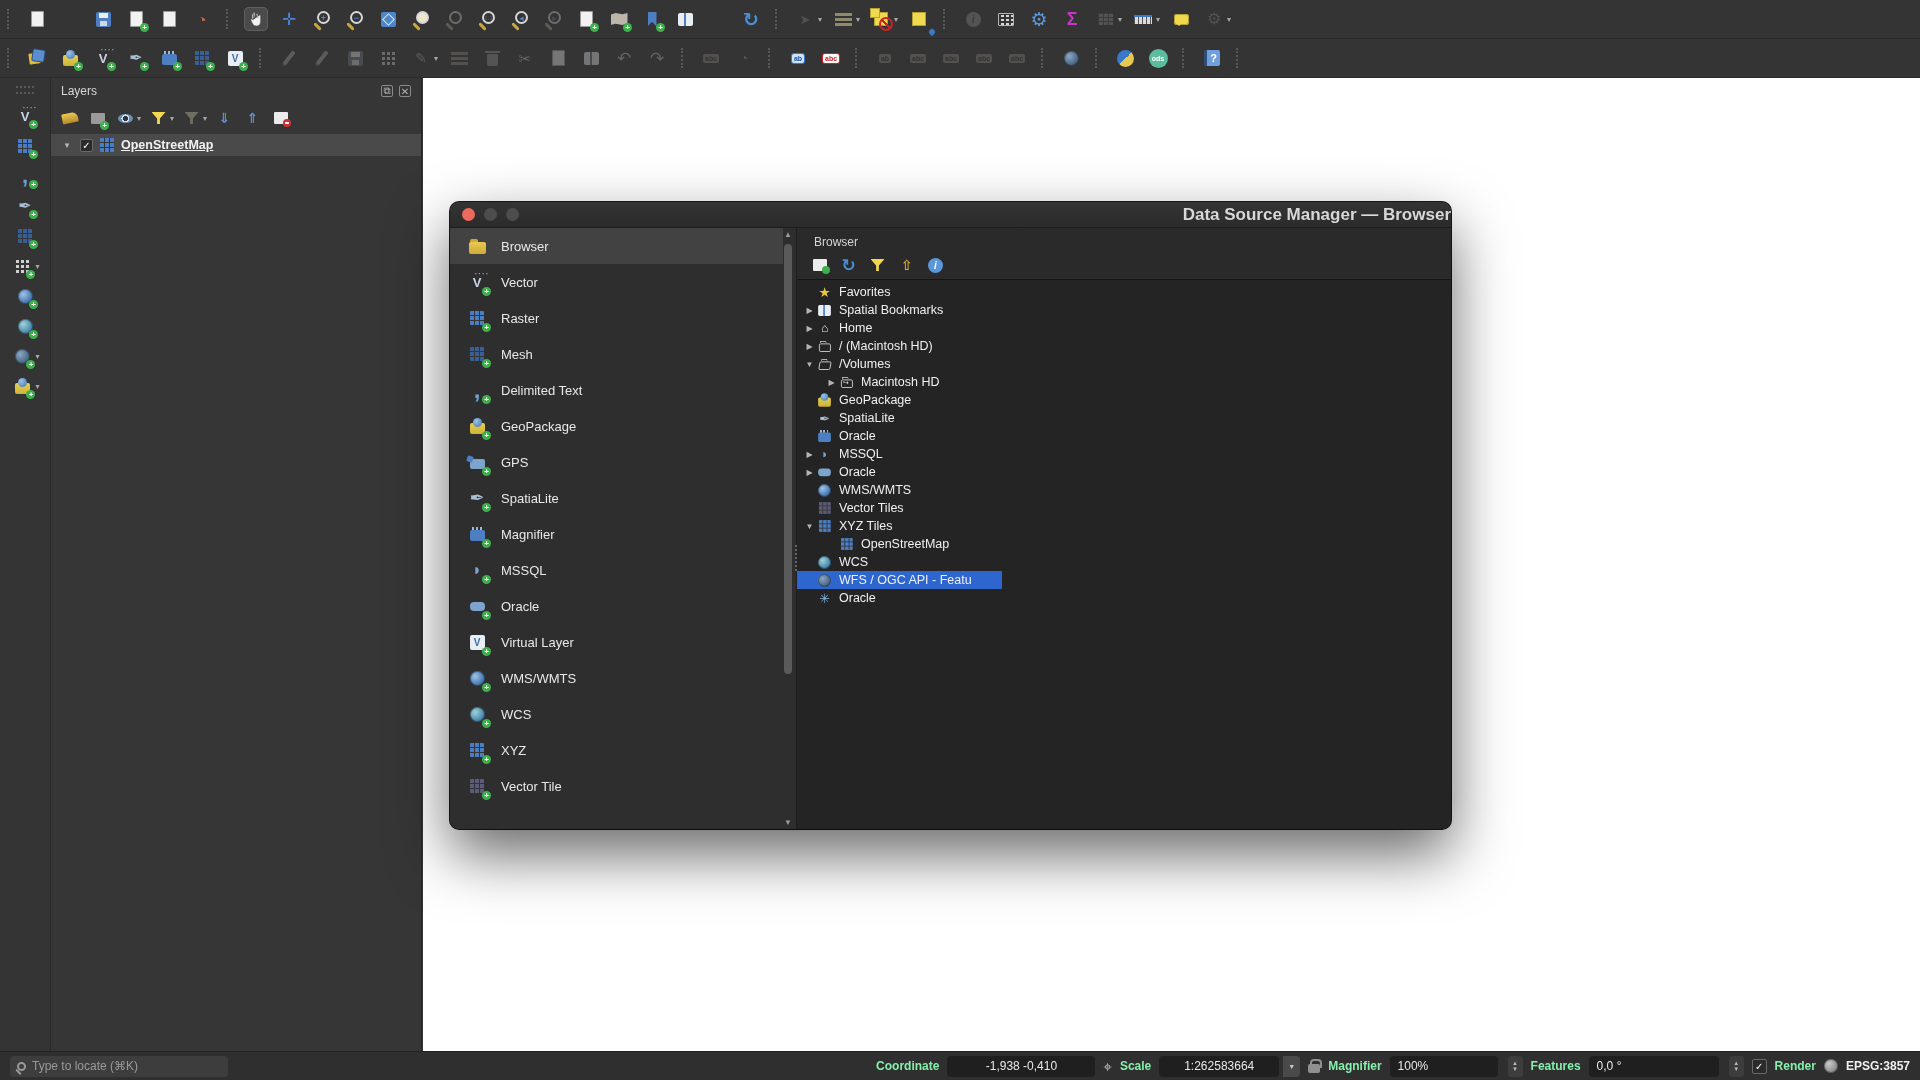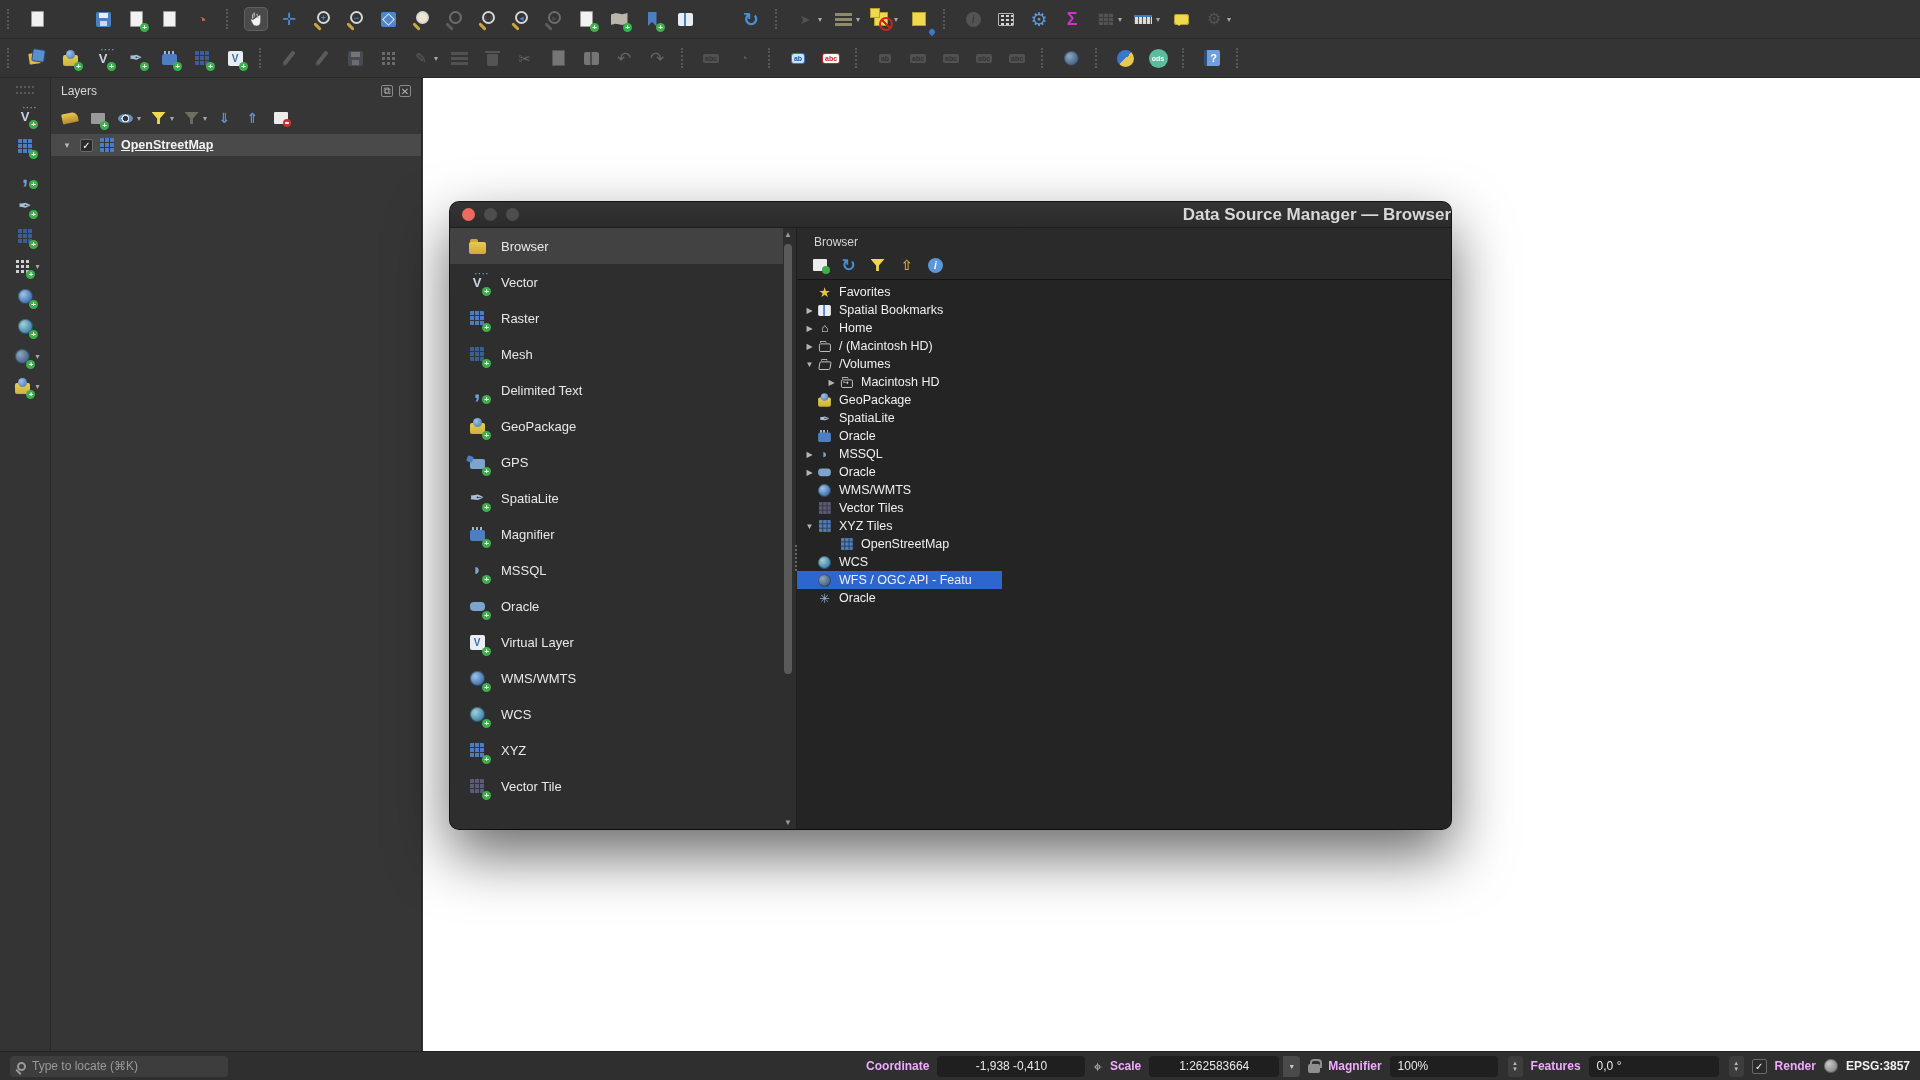--- a/index.html
+++ b/index.html
@@ -120,21 +120,21 @@
   .expgl{color:#b8b8b8;font-size:9px;width:12px;text-align:center;}
   
   #canvas{position:absolute;left:423px;top:78px;right:0;bottom:29px;background:#ffffff;}
   
   #statusbar{position:absolute;left:0;right:0;bottom:0;height:29px;background:#2f2f2f;border-top:1px solid #232323;
              display:flex;align-items:center;padding:0 10px;gap:8px;font-size:12px;color:#d5d5d5;}
   #locate{width:218px;height:21px;background:#3d3d3d;border-radius:4px;display:flex;align-items:center;padding:0 7px;gap:6px;color:#9a9a9a;}
   #locate .lens{width:9px;height:9px;border-color:#9a9a9a;margin:0;}
   #locate .lens::after{background:#9a9a9a;bottom:-4px;left:-4px;width:7px;height:2px;}
   .sb-box{height:21px;background:#1f1f1f;border-radius:4px;display:flex;align-items:center;justify-content:center;color:#e8e8e8;padding:0 8px;}
-  .sb-label{color:#f0abfc;font-weight:bold;}
+  .sb-label{color:#86efac;font-weight:bold;}
   .spinner{width:15px;height:21px;background:#3d3d3d;border-radius:3px;display:flex;flex-direction:column;align-items:center;justify-content:center;color:#bbb;font-size:6px;line-height:1;margin-left:2px;}
   .ddbox{width:17px;height:21px;background:#4a4a4a;border-radius:0 4px 4px 0;display:flex;align-items:center;justify-content:center;color:#ccc;font-size:8px;margin-left:-4px;}
   .sb-spacer{flex:1;}
   
   #dialog{position:absolute;left:450px;top:202px;width:1001px;height:627px;background:#2d2d2d;border-radius:9px;
           box-shadow:0 25px 60px rgba(0,0,0,.6),0 0 0 1px #1a1a1a;overflow:hidden;}
   #dlg-titlebar{height:26px;background:linear-gradient(#343434,#2b2b2b);border-bottom:1px solid #1d1d1d;
                 display:flex;align-items:center;position:relative;}
   .tl{width:13px;height:13px;border-radius:50%;margin-left:9px;}
   .tl.red{background:#ec6a5e;margin-left:12px;}
@@ -933,21 +933,21 @@
       <span class="lens"></span>
       <span>Type to locate (⌘K)</span>
     </div>
     <div class="sb-spacer"></div>
     <span class="sb-label">Coordinate</span>
     <div class="sb-box" style="width:148px;">
       <span>-1,938 -0,410</span>
     </div>
     <span class="g" style="color:#bbb;font-size:15px;">⌖</span>
     <span class="sb-label">Scale</span>
-    <div class="sb-box" style="width:130px;">
+    <div class="sb-box" style="width:120px;">
       <span>1:262583664</span>
     </div>
     <div class="ddbox">▾</div>
     <span class="lockic"></span>
     <span class="sb-label">Magnifier</span>
     <div class="sb-box" style="width:108px;justify-content:flex-start;">
       <span>100%</span>
     </div>
     <div class="spinner">
         <span>▲</span>

